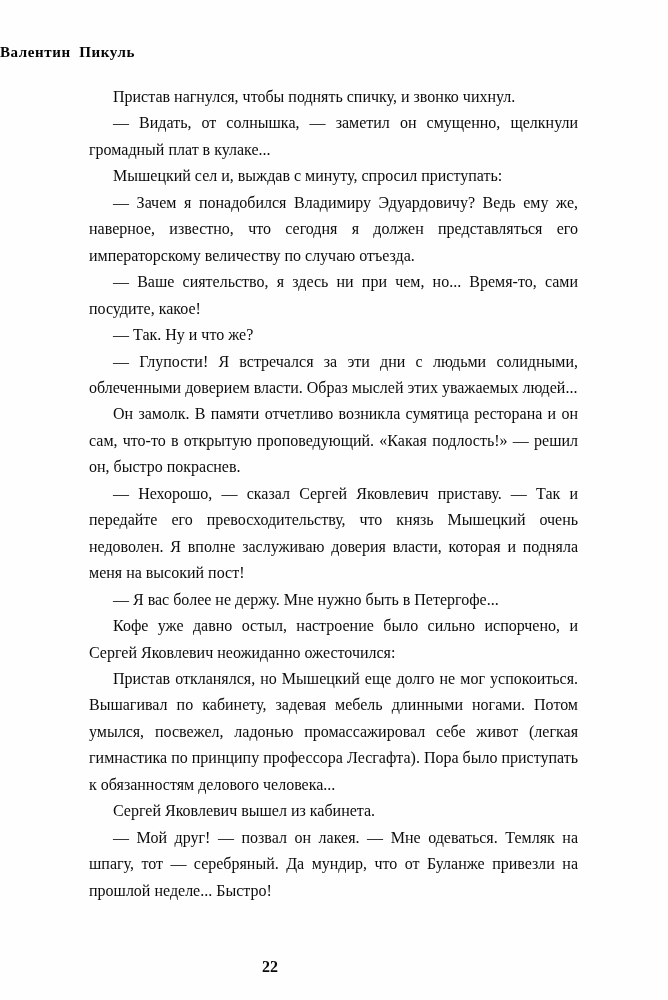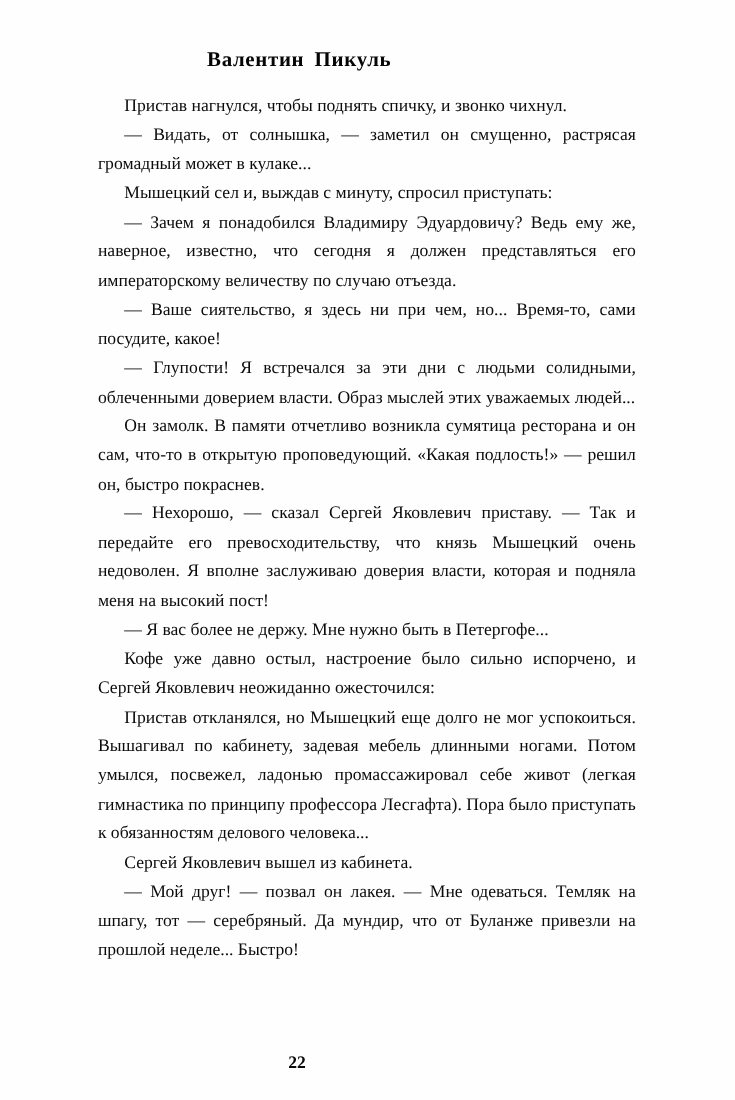--- a/index.html
+++ b/index.html
@@ -20,22 +20,22 @@
     left: 0; top: 0;
     width: 668px;
     height: 1000px;
     background: #fefefe;
   }
   .running-head {
     position: absolute;
     left: 0;
     top: 44px;
     width: 544px;
-    text-align: center;
-    font-size: 19px;
+    text-align: left;
+    font-size: 15px;
     font-weight: bold;
     letter-spacing: 0.6px;
     word-spacing: 4px;
     color: #050505;
   }
   .text-block {
     position: absolute;
     left: 89px;
     top: 84px;
     width: 489px;
@@ -64,24 +64,25 @@
 </style>
 </head>
 <body>
 
 <div class="page">
 
   <div class="running-head">Валентин Пикуль</div>
 
   <div class="text-block">
     <p class="para">Пристав нагнулся, чтобы поднять спичку, и звонко чихнул.</p>
-    <p class="para">— Видать, от солнышка, — заметил он смущенно, растрясая громадный может в кулаке...</p>
+    <p class="para">— Видать, от солнышка, — заметил он смущенно, щелкнули громадный плат в кулаке...</p>
     <p class="para">Мышецкий сел и, выждав с минуту, спросил приступать:</p>
     <p class="para">— Зачем я понадобился Владимиру Эдуардовичу? Ведь ему же, наверное, известно, что сегодня я должен представляться его императорскому величеству по случаю отъезда.</p>
     <p class="para">— Ваше сиятельство, я здесь ни при чем, но... Время-то, сами посудите, какое!</p>
+    <p class="para">— Так. Ну и что же?</p>
     <p class="para">— Глупости! Я встречался за эти дни с людьми солидными, облеченными доверием власти. Образ мыслей этих уважаемых людей...</p>
     <p class="para">Он замолк. В памяти отчетливо возникла сумятица ресторана и он сам, что-то в открытую проповедующий. «Какая подлость!» — решил он, быстро покраснев.</p>
     <p class="para">— Нехорошо, — сказал Сергей Яковлевич приставу. — Так и передайте его превосходительству, что князь Мышецкий очень недоволен. Я вполне заслуживаю доверия власти, которая и подняла меня на высокий пост!</p>
     <p class="para">— Я вас более не держу. Мне нужно быть в Петергофе...</p>
     <p class="para">Кофе уже давно остыл, настроение было сильно испорчено, и Сергей Яковлевич неожиданно ожесточился:</p>
     <p class="para">Пристав откланялся, но Мышецкий еще долго не мог успокоиться. Вышагивал по кабинету, задевая мебель длинными ногами. Потом умылся, посвежел, ладонью промассажировал себе живот (легкая гимнастика по принципу профессора Лесгафта). Пора было приступать к обязанностям делового человека...</p>
     <p class="para">Сергей Яковлевич вышел из кабинета.</p>
     <p class="para">— Мой друг! — позвал он лакея. — Мне одеваться. Темляк на шпагу, тот — серебряный. Да мундир, что от Буланже привезли на прошлой неделе... Быстро!</p>
 
   </div>

